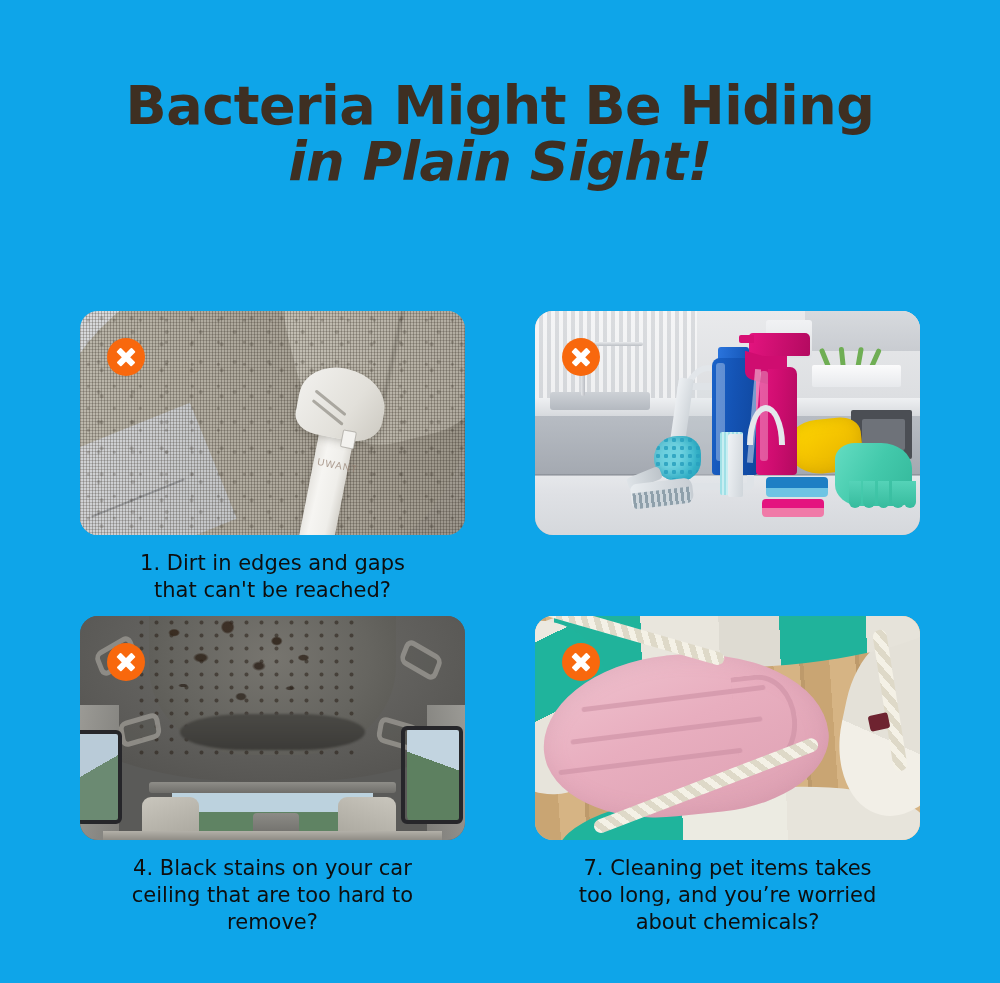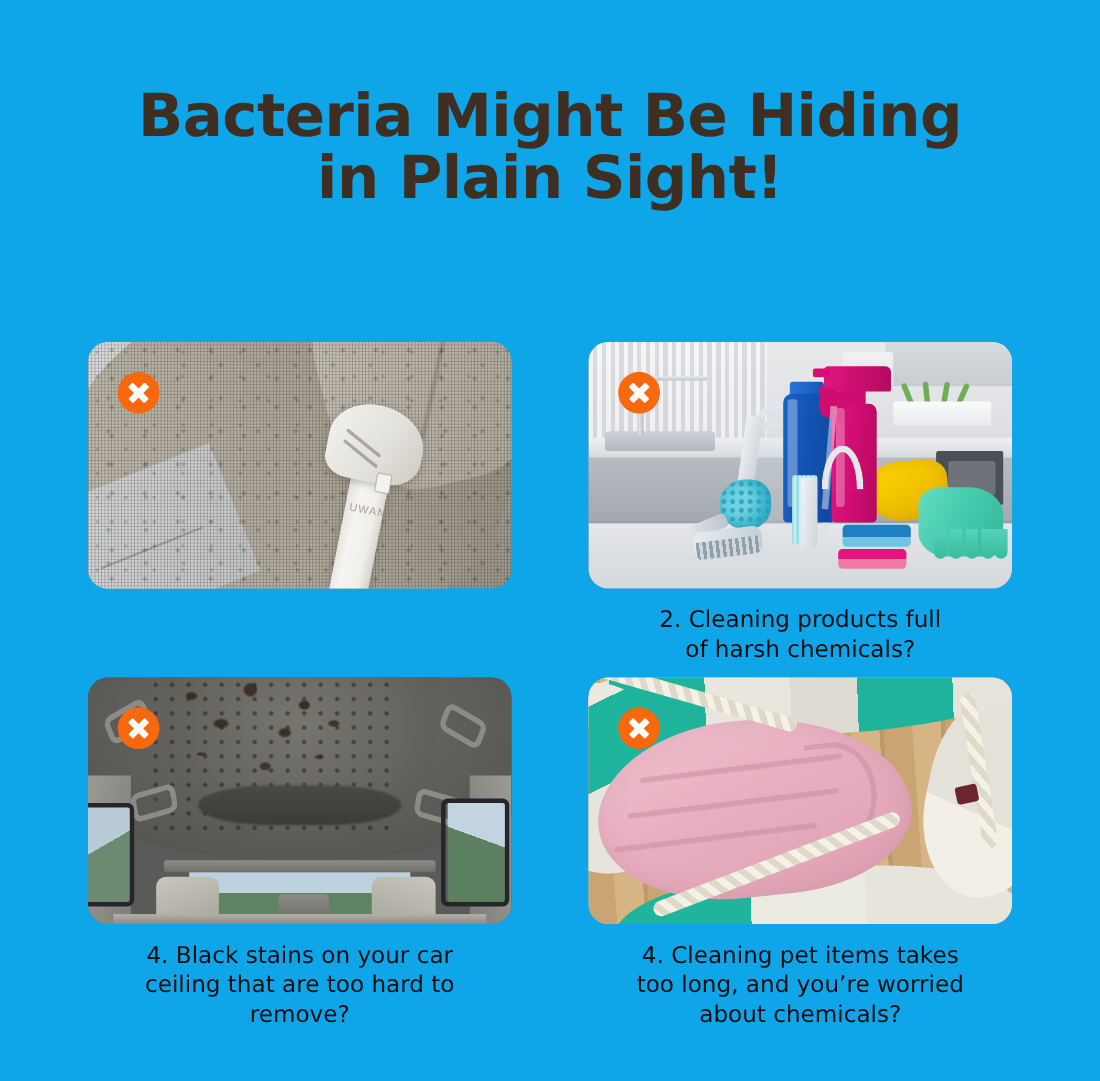--- a/index.html
+++ b/index.html
@@ -14,21 +14,21 @@
   
   .header { padding-top:78px; text-align:center; }
   .headline {
     color:#3e2f22;
     font-weight:bold;
     font-size:54px;
     line-height:1.03;
     letter-spacing:-0.5px;
     font-family:"DejaVu Sans", sans-serif;
   }
-  .headline .l2 { display:block; }
+  .headline .l2 { display:block;font-style:italic; }
   .subhead {
     margin-top:24px;
     color:#3b2d21;
     font-size:25.5px;
     font-weight:400;
     letter-spacing:-0.1px;
     font-family:"DejaVu Sans", sans-serif;
   }
 
   
@@ -445,20 +445,22 @@
         <div class="nozzle-wrap">
           <div class="nozzle-handle"></div>
           <div class="nozzle-head"></div>
           <div class="nozzle-ridge"></div>
           <div class="nozzle-ridge b"></div>
           <div class="nozzle-tab"></div>
           <div class="nozzle-brand">UWANT</div>
         </div>
         <div class="badge"></div>
       </div>
+      <div class="caption">1. Dirt in edges and gaps
+that can't be reached?</div>
     </div>
 
     <div class="card">
       <div class="thumb img-clean">
         <div class="kc-wallTop"></div>
         <div class="kc-wallStripes"></div>
         <div class="kc-cabTop"></div>
         <div class="kc-disp"></div>
         <div class="kc-dispSlot"></div>
         <div class="kc-plant">
@@ -514,22 +516,20 @@
 
         <div class="kc-spongeBlue"></div>
         <div class="kc-spongePink"></div>
 
         <div class="kc-dishNeck"></div>
         <div class="kc-dish"></div>
         <div class="kc-dishBristle"></div>
 
         <div class="badge"></div>
       </div>
-      <div class="caption">2. Cleaning products full
-of harsh chemicals?</div>
     </div>
 
     <div class="card">
       <div class="thumb img-car">
         <div class="cc-roof"></div>
         <div class="cc-roofPanel"></div>
         <div class="cc-stains"></div>
         <div class="cc-sunroof"></div>
         <div class="cc-handle h1"></div>
         <div class="cc-handle h2"></div>
@@ -566,19 +566,19 @@
         <div class="pb-seam s1"></div>
         <div class="pb-seam s2"></div>
         <div class="pb-seam s3"></div>
         <div class="pb-seamTurn"></div>
         <div class="pb-rope r1"></div>
         <div class="pb-rope r2"></div>
         <div class="pb-rope r3"></div>
         <div class="pb-ropeKnot"></div>
         <div class="badge"></div>
       </div>
-      <div class="caption">4. Cleaning pet items takes
+      <div class="caption">7. Cleaning pet items takes
 too long, and you’re worried
 about chemicals?</div>
     </div>
 
   </div>
 </div>
 
 </body></html>

